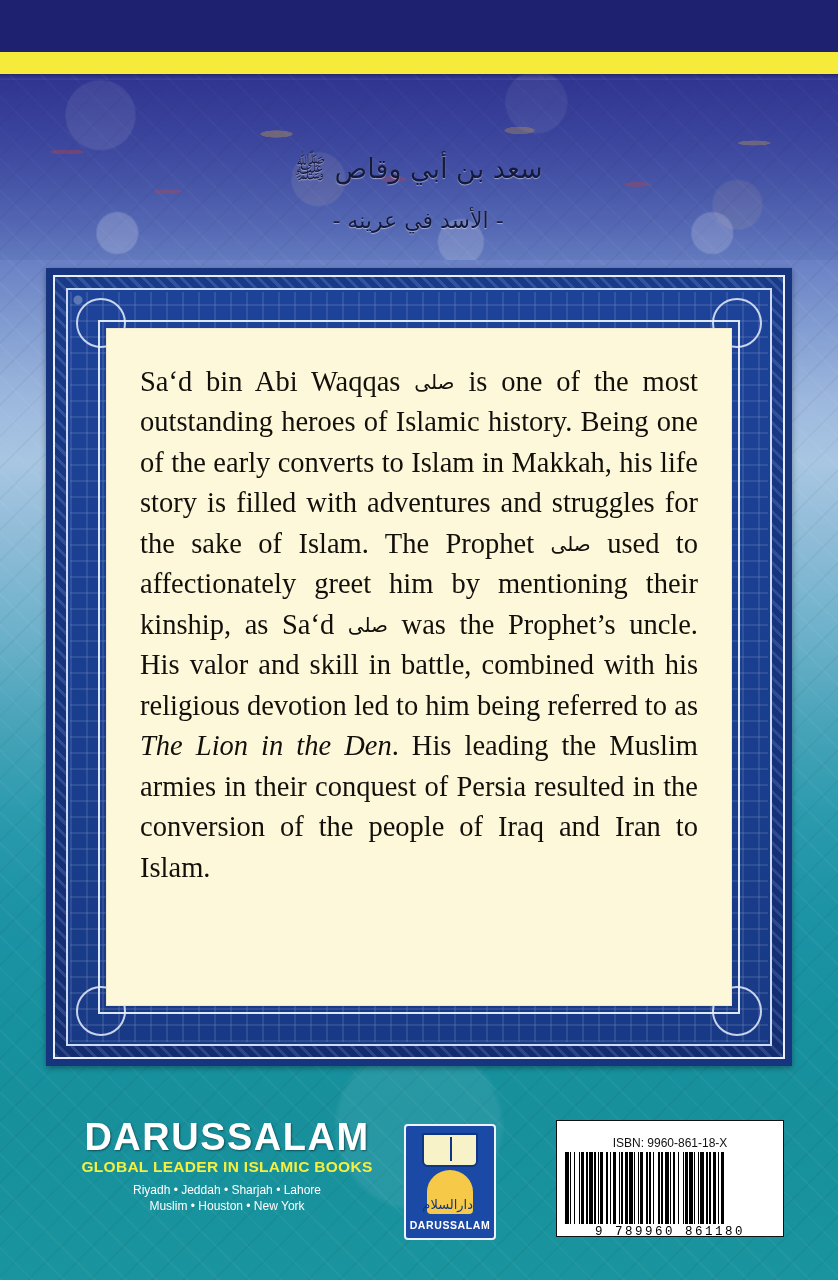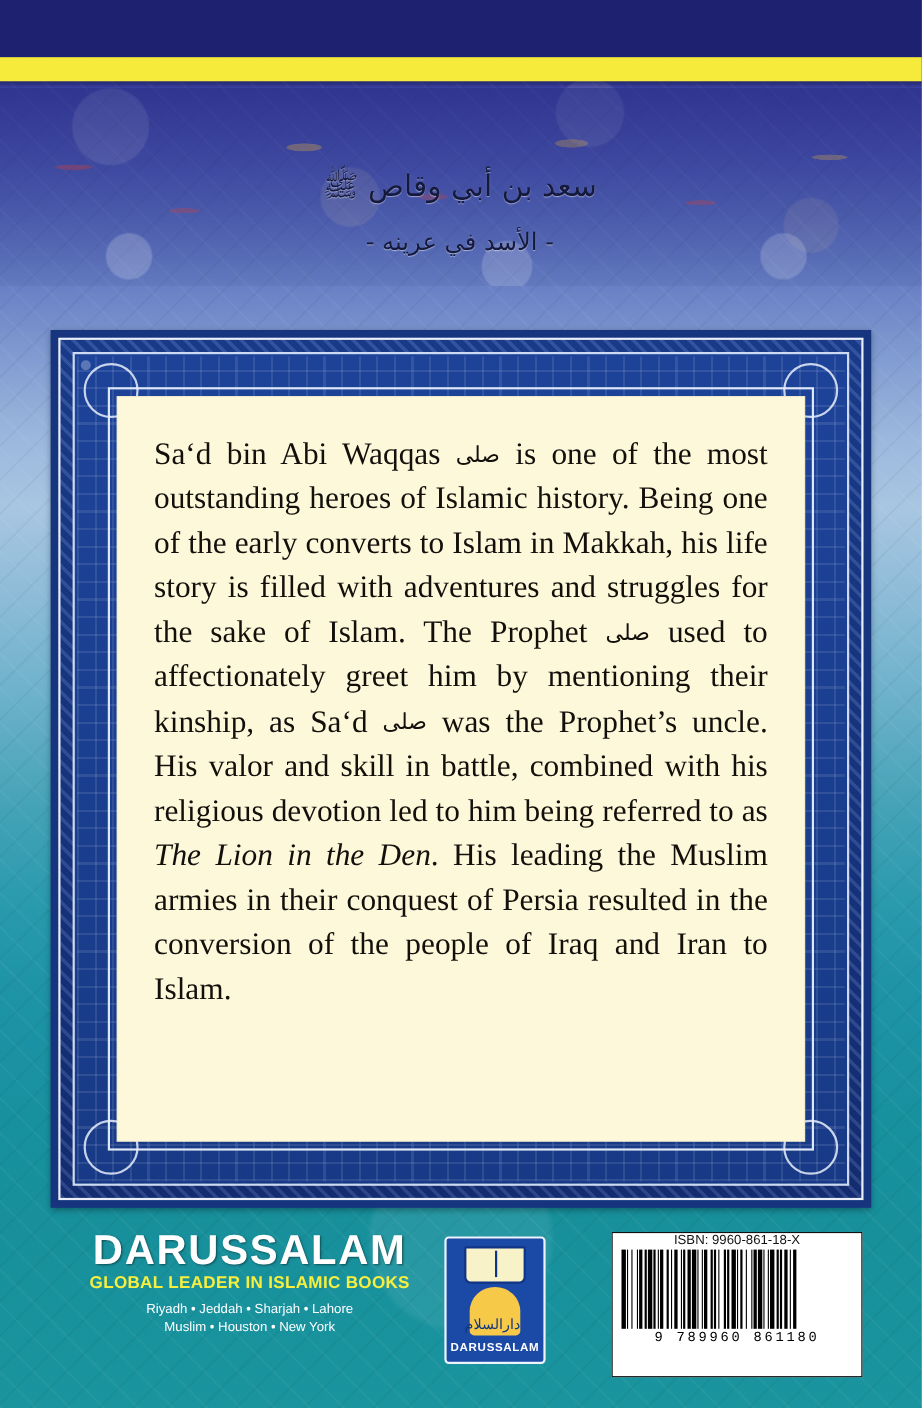--- a/index.html
+++ b/index.html
@@ -127,21 +127,21 @@
   .arabic-line2 {
     font-size: 22px;
     margin-top: 16px;
     direction: rtl;
     text-shadow: 0 1px 1px rgba(255,255,255,0.45);
   }
 
   
   .panel {
     position: absolute;
-    left: 46px; top: 300px;
+    left: 46px; top: 268px;
     width: 746px; height: 798px;
     z-index: 6;
     background: #16357e;
     box-shadow: 0 2px 6px rgba(0,0,0,0.35);
   }
   .panel-border-outer {
     position: absolute;
     inset: 7px;
     border: 2px solid #e9eef8;
     background:
@@ -289,25 +289,25 @@
     font-family: "Liberation Sans", sans-serif;
     font-size: 10.5px;
     font-weight: bold;
     letter-spacing: 0.6px;
     margin-top: 5px;
   }
 
   .isbn-box {
     position: absolute;
     left: 556px; top: 20px;
-    width: 228px; height: 132px;
+    width: 228px; height: 117px;
     background: #ffffff;
     border: 1px solid #111;
     box-sizing: border-box;
-    padding: 0 6px 3px 6px;
+    padding: 16px 6px 3px 6px;
   }
   .isbn-text {
     font-family: "Liberation Sans", sans-serif;
     font-size: 12px;
     color: #111;
     text-align: center;
     line-height: 1.1;
     margin-bottom: 2px;
   }
   .barcode {

